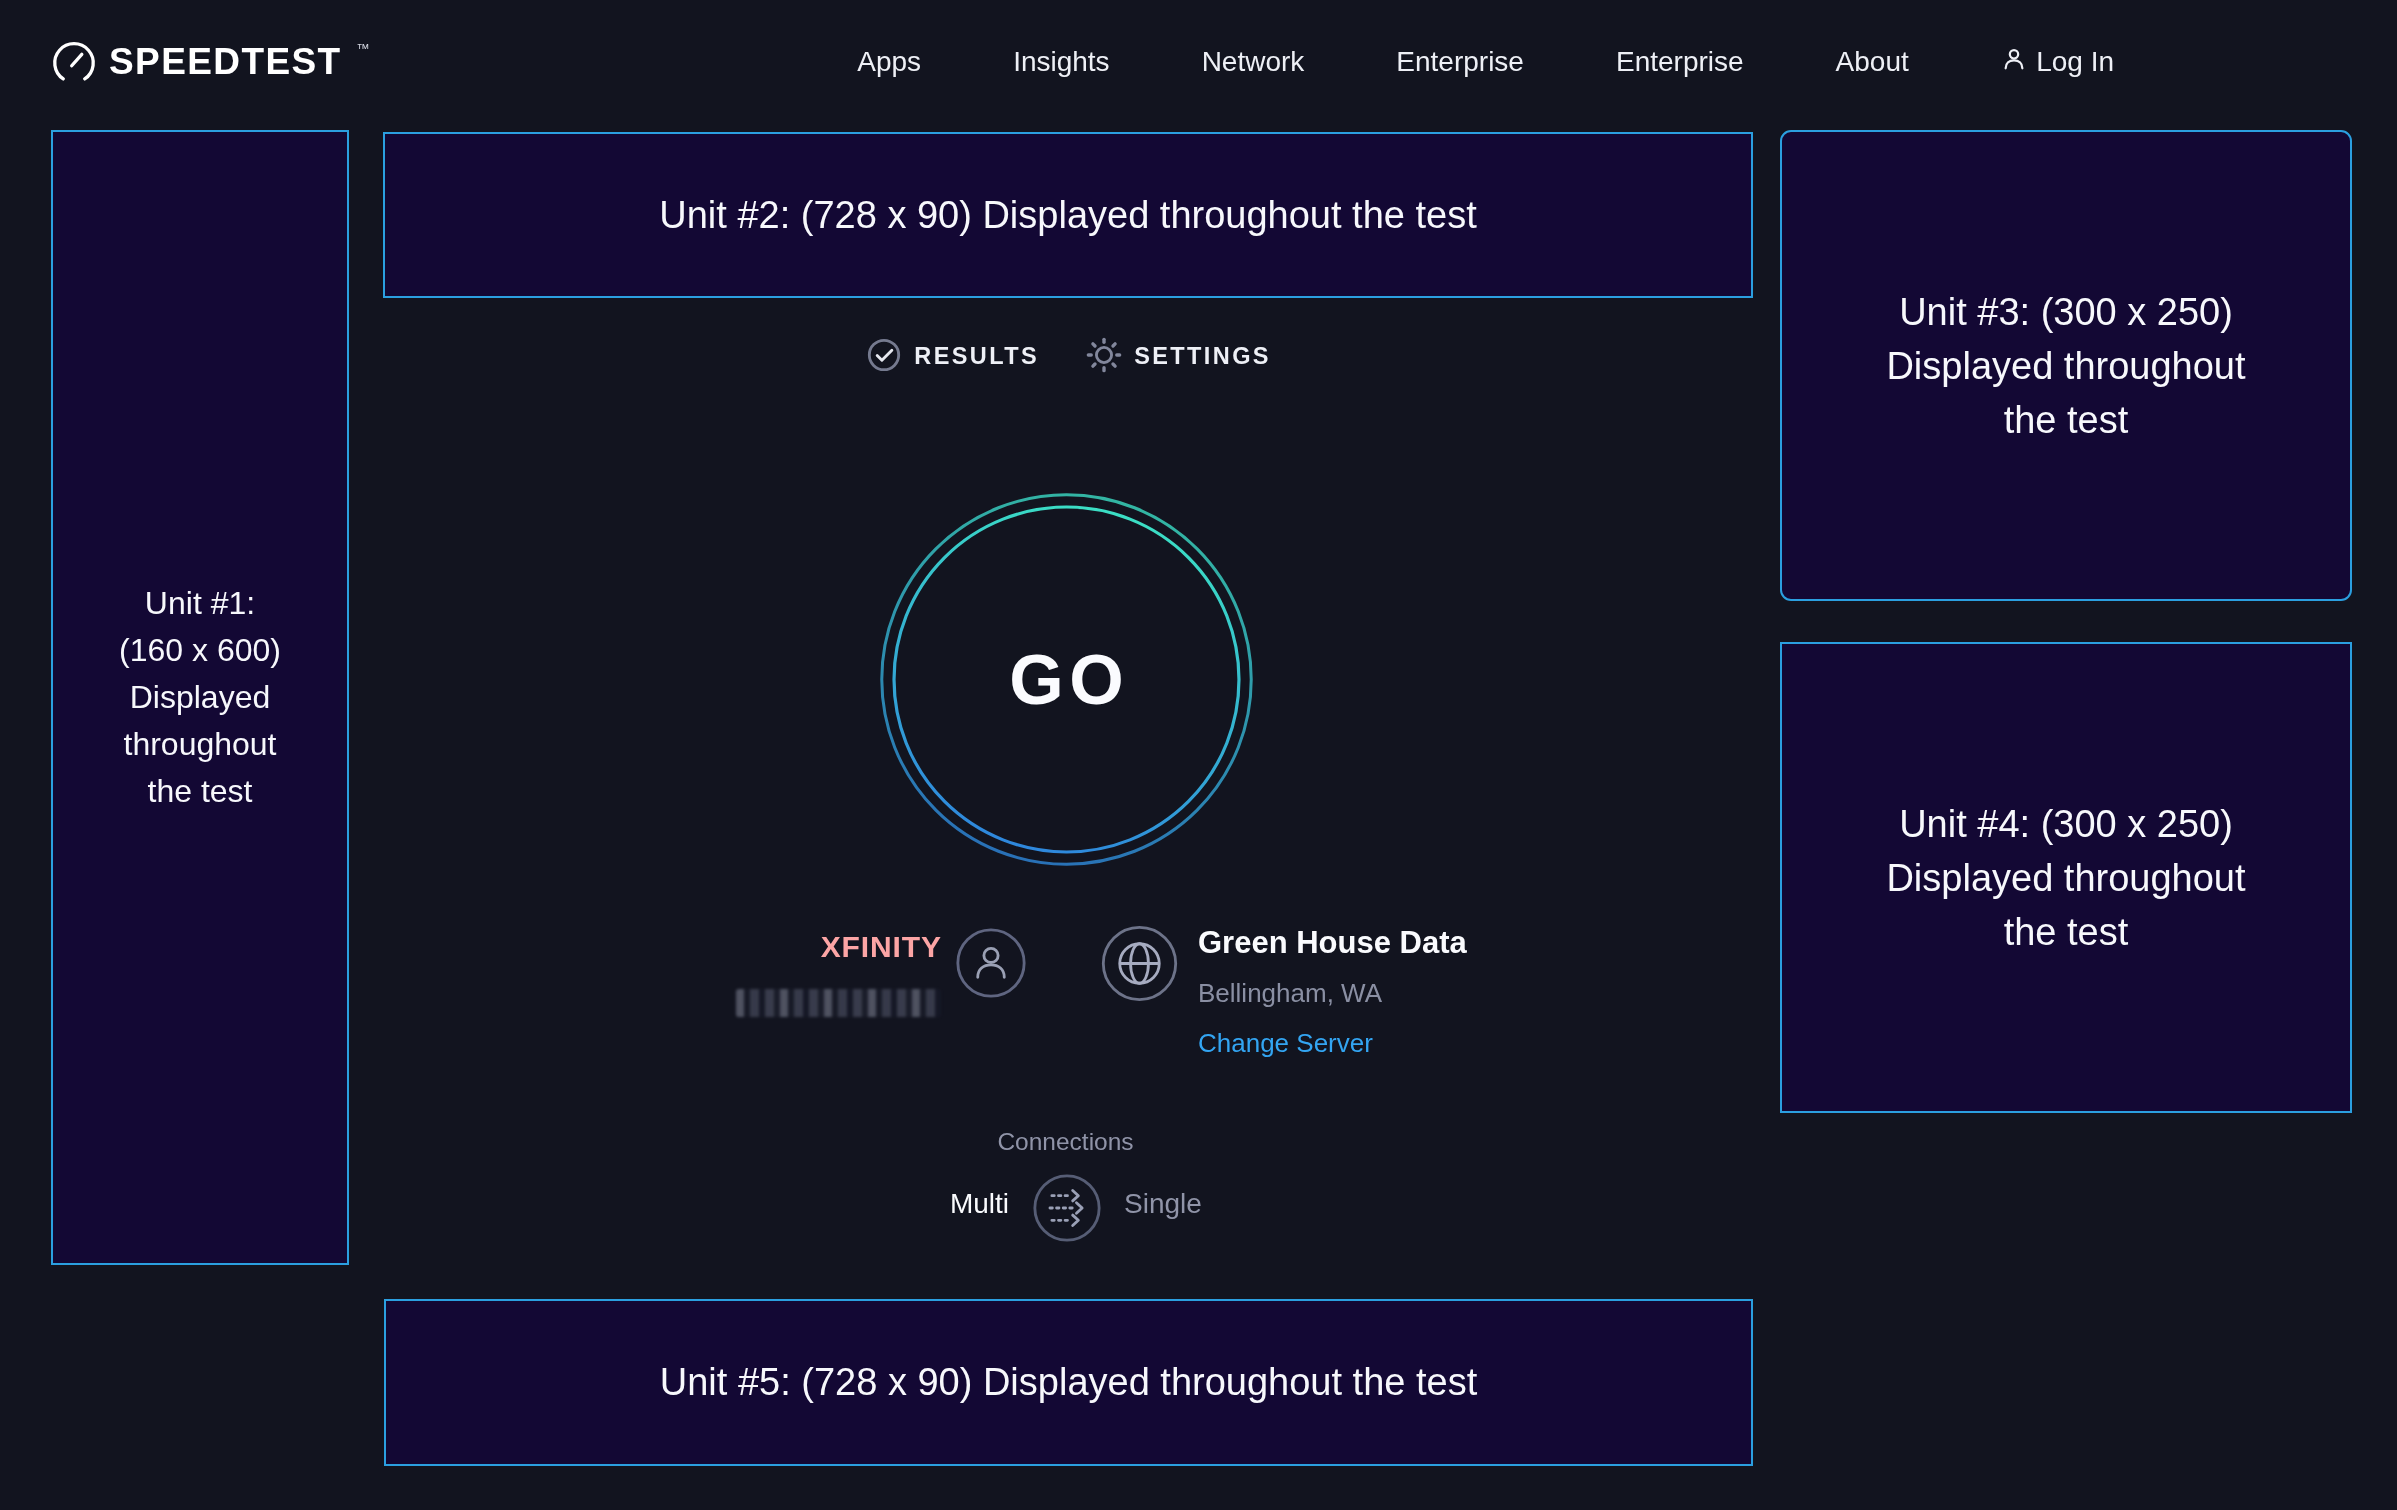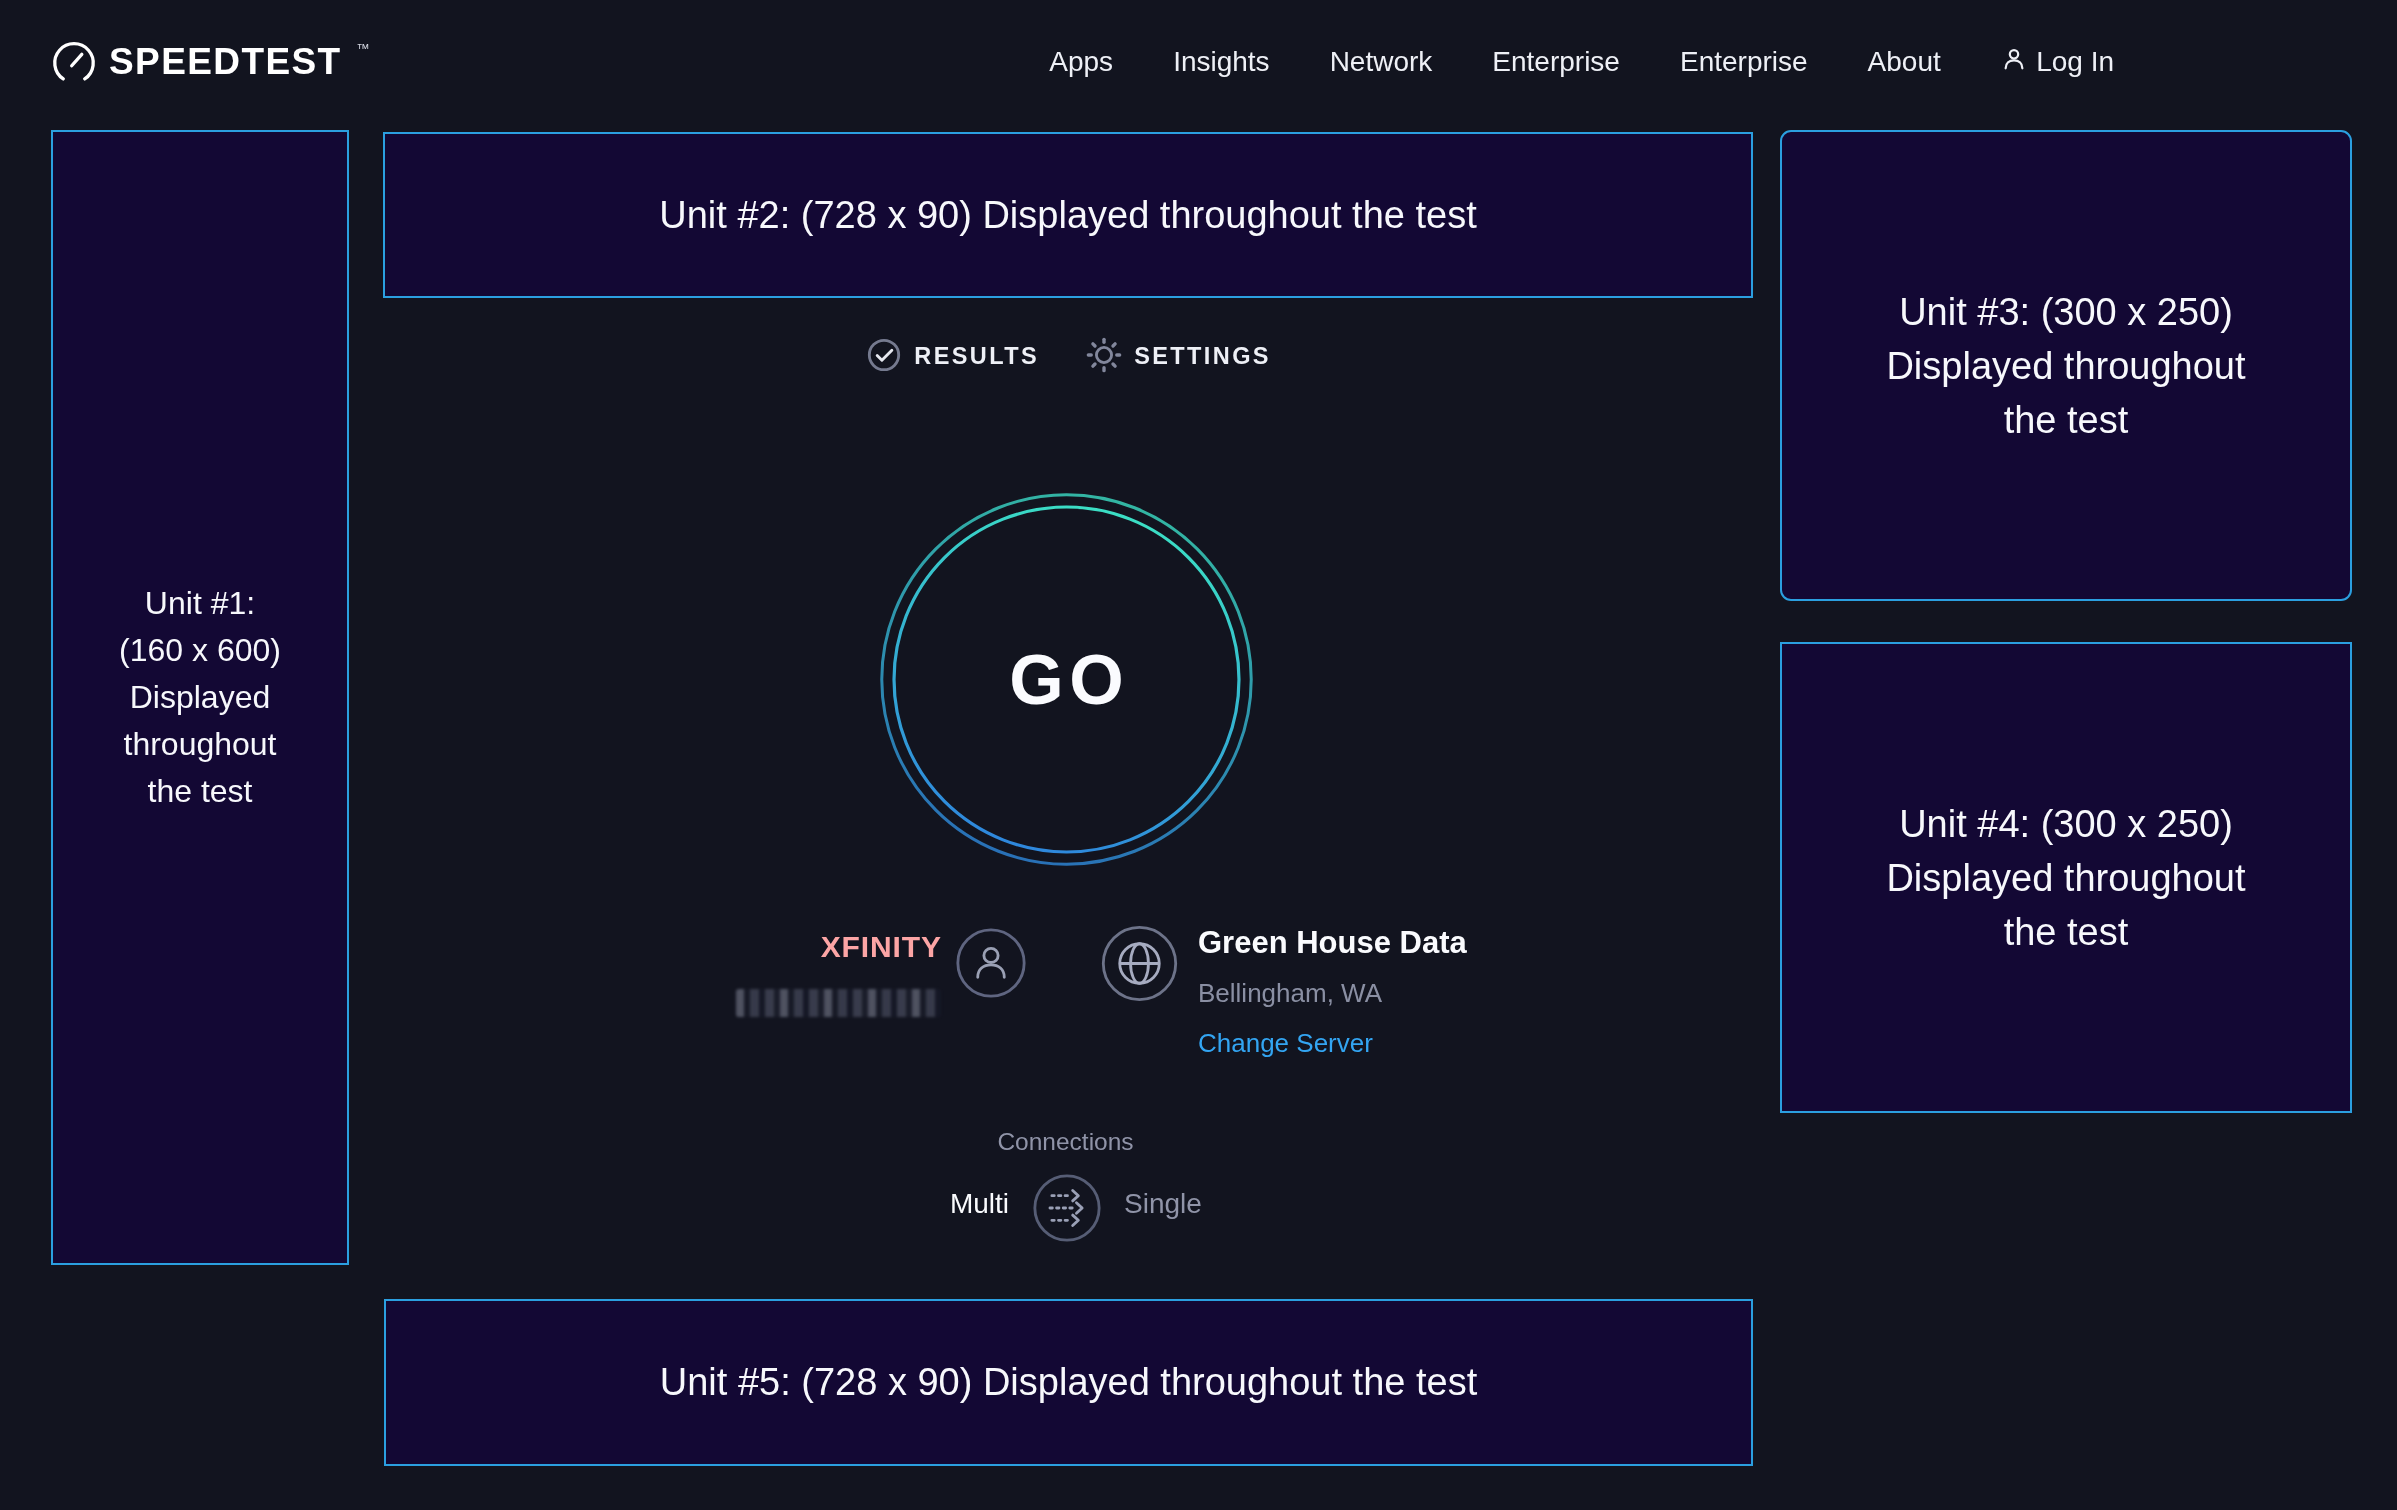--- a/index.html
+++ b/index.html
@@ -26,21 +26,21 @@
   
   .header{
     position:absolute;top:0;left:0;width:2195px;height:124px;
     display:flex;align-items:center;justify-content:space-between;
     padding:0 81px 0 52px;
   }
   .logo{display:flex;align-items:flex-start;gap:13px;}
   .logo svg{display:block;margin-top:1.9px;}
   .brand{font-size:37px;font-weight:700;letter-spacing:1.4px;color:#ffffff;line-height:45px;}
   .tm{font-size:13px;color:#d5d8e2;margin-left:1.9px;position:relative;top:1.9px;}
-  .nav{display:flex;align-items:center;gap:60px;}
+  .nav{display:flex;align-items:center;gap:92px;}
   .nav a{font-size:28px;font-weight:500;color:#eef0f6;}
   .login{display:flex;align-items:center;gap:9.4px;}
 
   
   .ad{
     position:absolute;
     background:var(--ad-bg);
     border:2.8px solid var(--ad-border);
     display:flex;flex-direction:column;align-items:center;justify-content:center;
     text-align:center;color:#f7f8fc;

